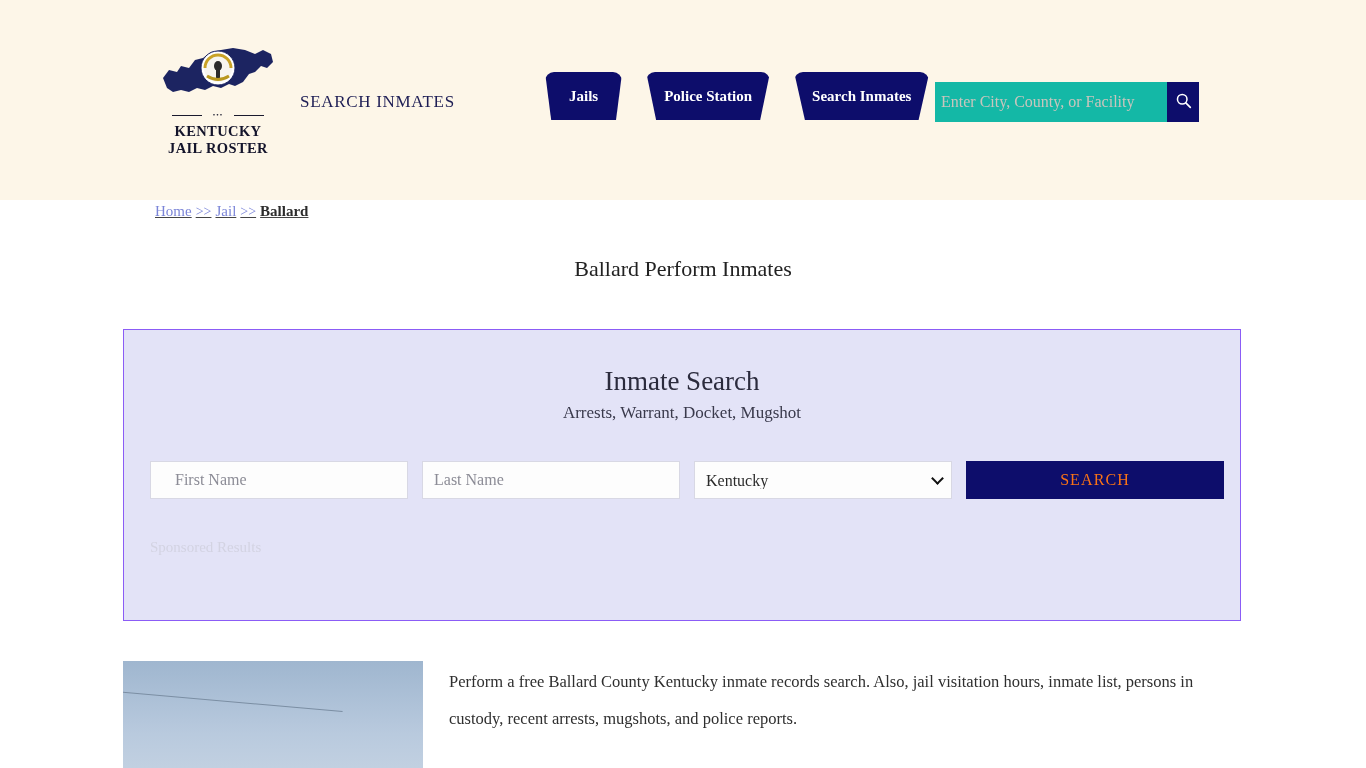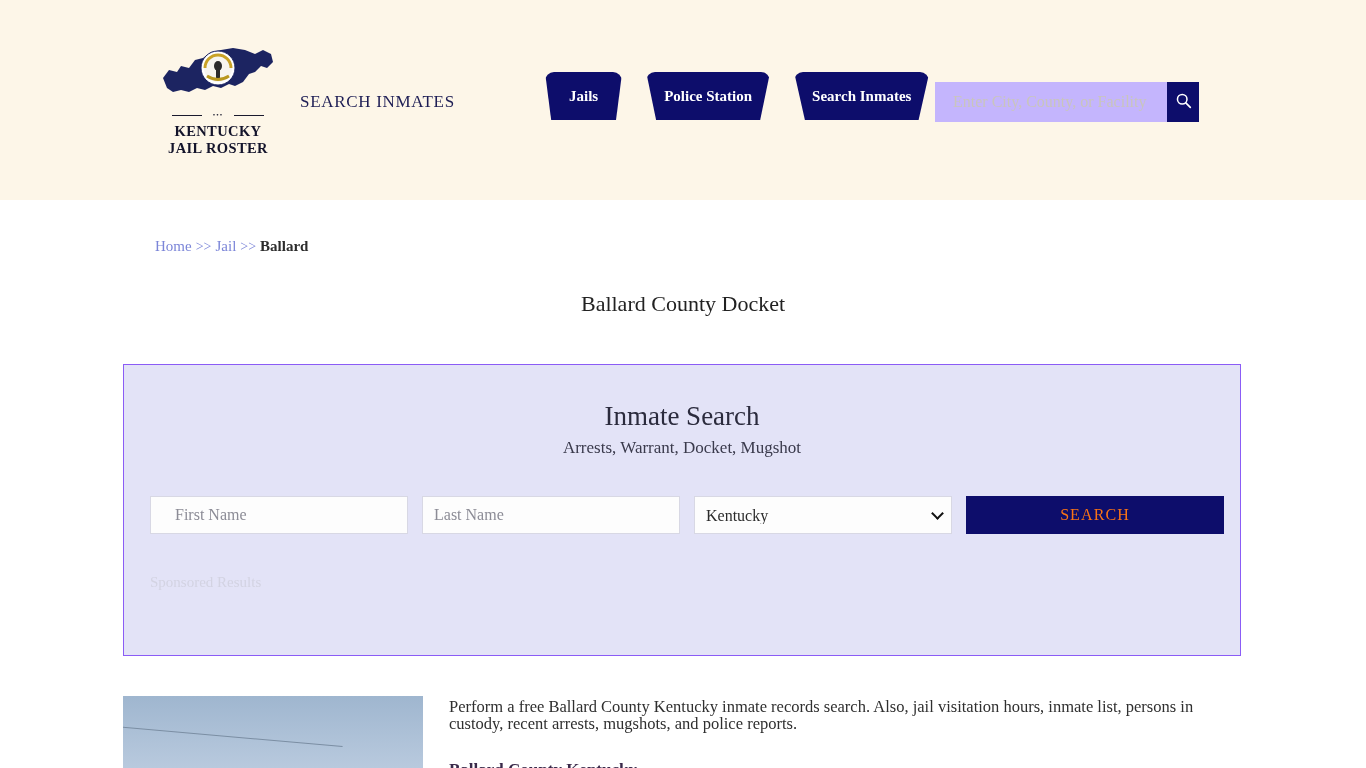--- a/index.html
+++ b/index.html
@@ -117,22 +117,22 @@
     position: absolute;
     left: 812px;
     top: 82px;
     display: flex;
     height: 40px;
   }
   .header-search input {
     width: 232px;
     height: 40px;
     border: none;
-    background: #c4b5fd;
-    padding: 0 18px;
+    background: #14b8a6;
+    padding: 0 6px;
     font-size: 16px;
     font-family: "Liberation Serif", "DejaVu Serif", serif;
     color: #333;
     outline: none;
   }
   .header-search input::placeholder { color: #c9c5bd; }
   .header-search .search-go {
     width: 32px;
     height: 40px;
     background: #0d0d6b;
@@ -143,24 +143,25 @@
     justify-content: center;
   }
 
   
   .content {
     width: 1120px;
     margin: 0 auto;
     position: relative;
   }
   .breadcrumb {
-    padding-top: 38px;
+    padding-top: 3px;
     padding-left: 32px;
     font-size: 15px;
     color: #444;
+    text-decoration: underline;
   }
   .breadcrumb a {
     color: #7b85d8;
     text-decoration: none;
   }
   .breadcrumb .sep {
     color: #7b85d8;
     margin: 0 4px;
     font-size: 14px;
   }
@@ -282,21 +283,21 @@
     left: -10px; top: 40px;
     width: 230px; height: 1px;
     background: #7b8ea3;
     transform: rotate(5deg);
   }
 
   .bottom-text { flex: 1; padding-top: 2px; }
   .bottom-text p {
     margin: 0;
     font-size: 16.5px;
-    line-height: 17px;
+    line-height: 37px;
     color: #2f2f2f;
     max-width: 760px;
   }
   .bottom-heading {
     margin-top: 28px;
     font-size: 17px;
     font-weight: bold;
     color: #3a2a4a;
   }
 </style>
@@ -349,21 +350,21 @@
 
   </div>
 </div>
 
 <div class="content">
 
   <div class="breadcrumb">
     <a href="#">Home</a><span class="sep">&gt;&gt;</span><a href="#">Jail</a><span class="sep">&gt;&gt;</span><span class="current">Ballard</span>
   </div>
 
-  <h1 class="page-title">Ballard County Docket</h1>
+  <h1 class="page-title">Ballard Perform Inmates</h1>
 
   <div class="search-panel">
     <h2 class="panel-title">Inmate Search</h2>
     <div class="panel-sub">Arrests, Warrant, Docket, Mugshot</div>
 
     <div class="form-row">
       <input class="fld first" type="text" placeholder="First Name" style="">
       <input class="fld last" type="text" placeholder="Last Name" style="">
       <div class="select-wrap">
         <select>

